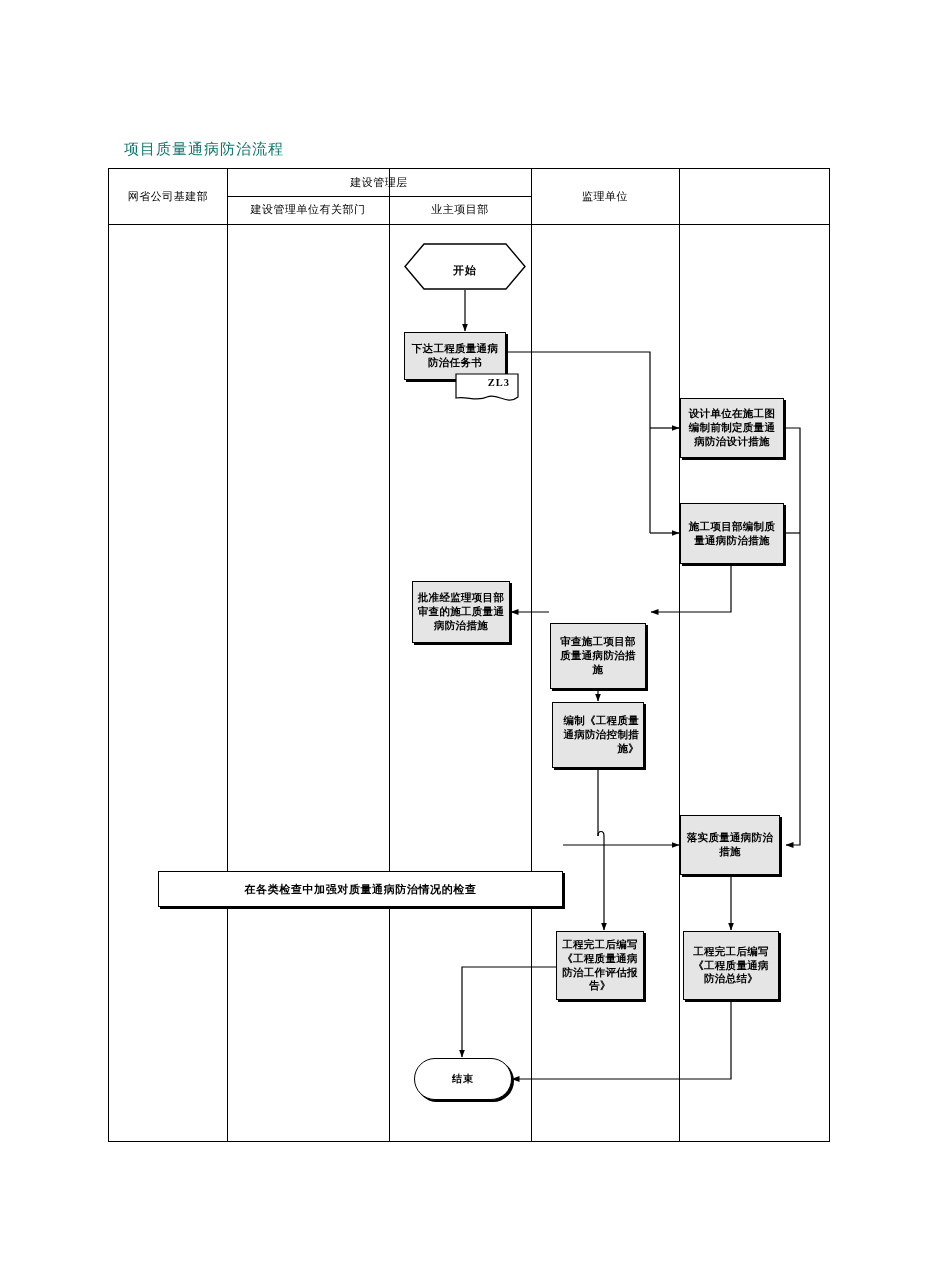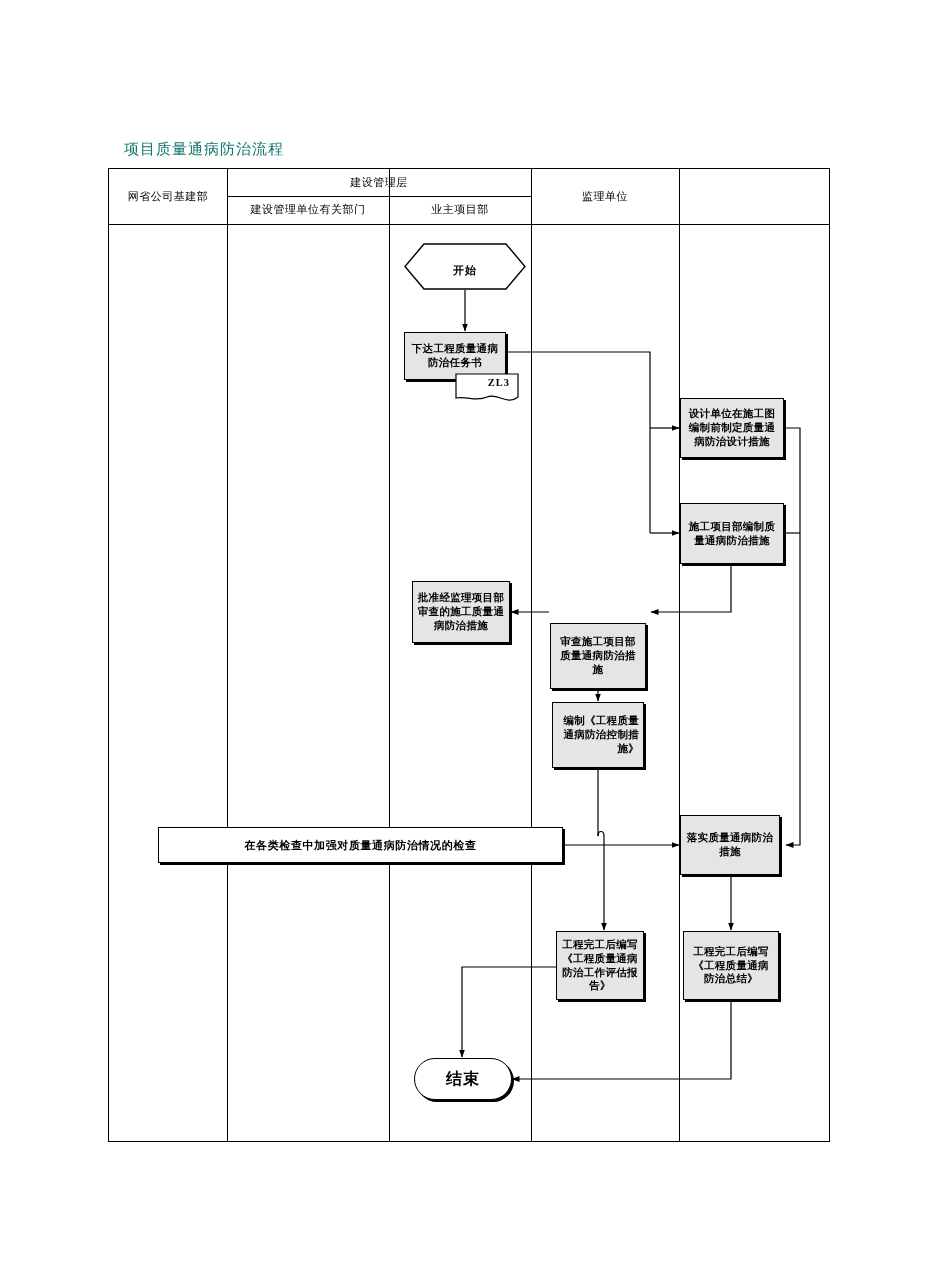--- a/index.html
+++ b/index.html
@@ -112,21 +112,21 @@
 
   
   .endnode {
     position: absolute;
     box-sizing: border-box;
     border: 1.6px solid #000;
     border-radius: 24px;
     display: flex;
     align-items: center;
     justify-content: center;
-    font-size: 16px;
+    font-size: 10px;
     font-weight: bold;
     letter-spacing: 1px;
     background: #fff;
     box-shadow: 2px 2px 0 0 #000;
   }
 
   
   .docnode {
     position: absolute;
   }
@@ -147,20 +147,21 @@
     box-sizing: border-box;
     border: 1.6px solid #000;
     box-shadow: 2px 2px 0 0 #000;
     background: #fff;
     display: flex;
     align-items: center;
     justify-content: center;
     font-size: 11px;
     font-weight: bold;
     letter-spacing: 0.6px;
+    margin-top: 44px;
   }
 
   
   #wires {
     position: absolute;
     left: 0; top: 0;
     width: 950px; height: 1280px;
     pointer-events: none;
   }
 </style>

